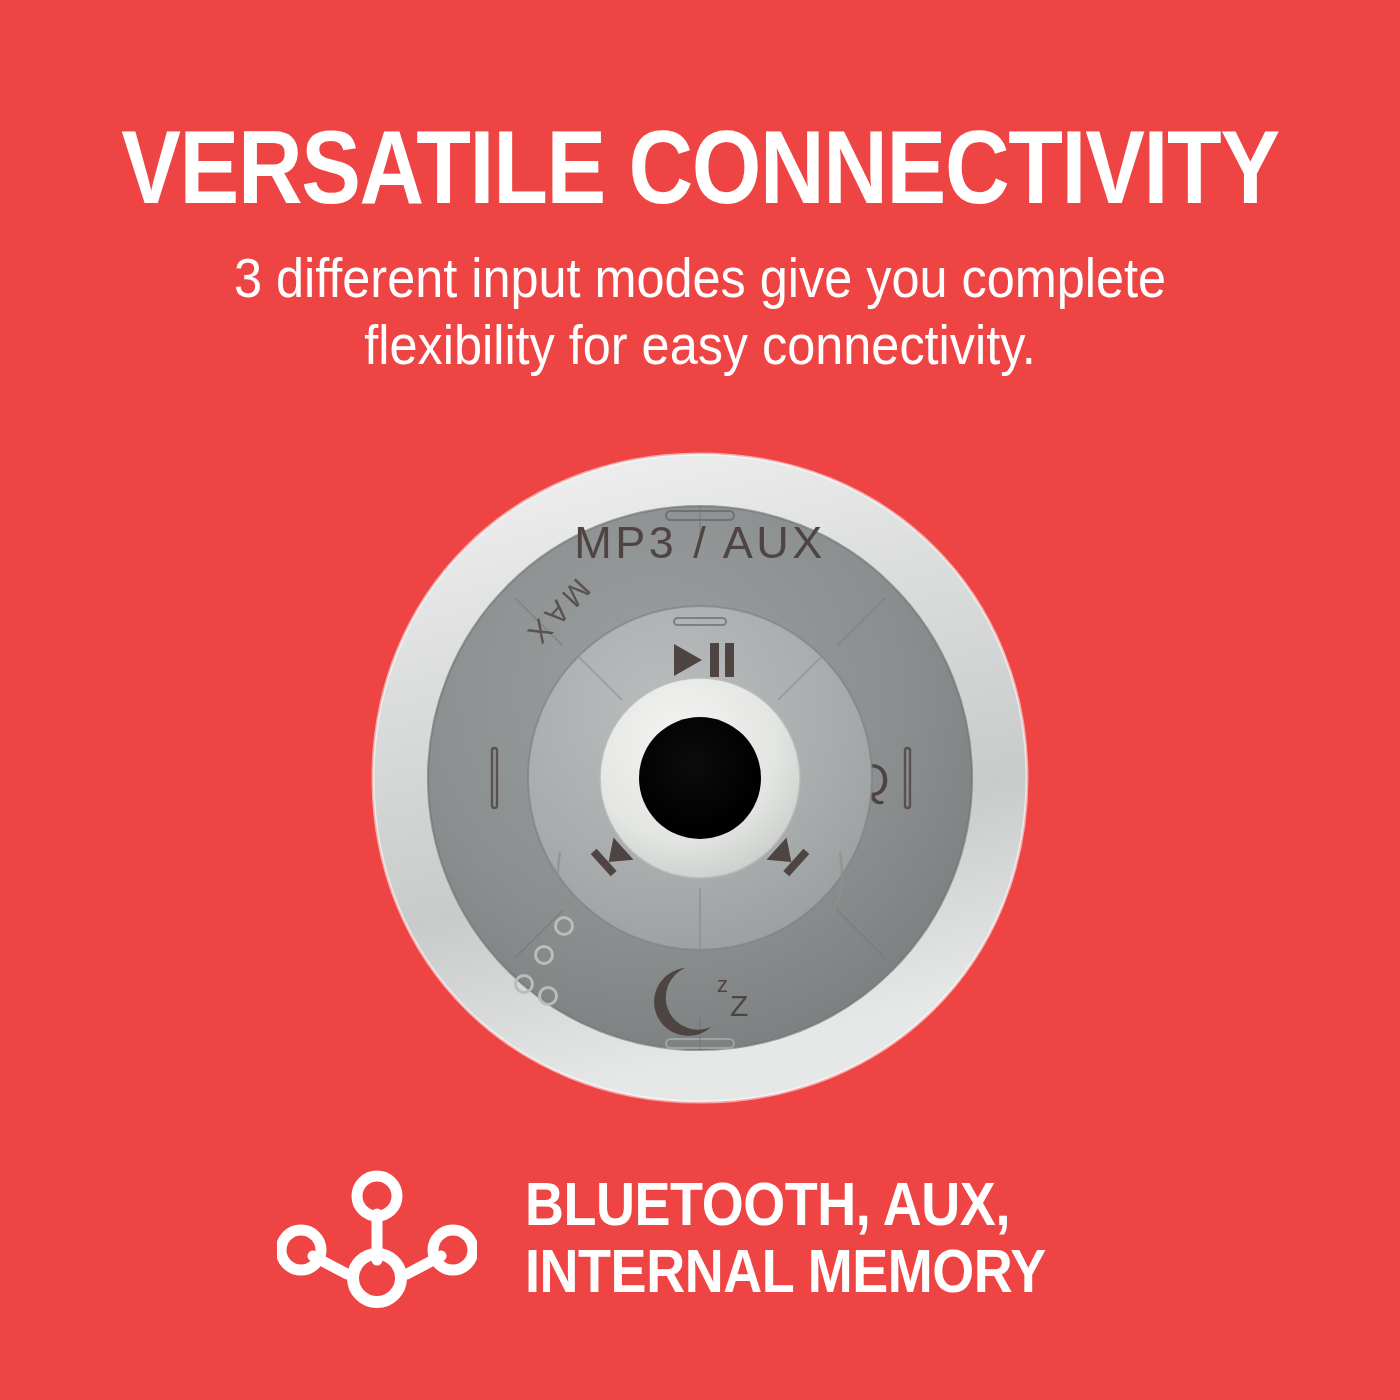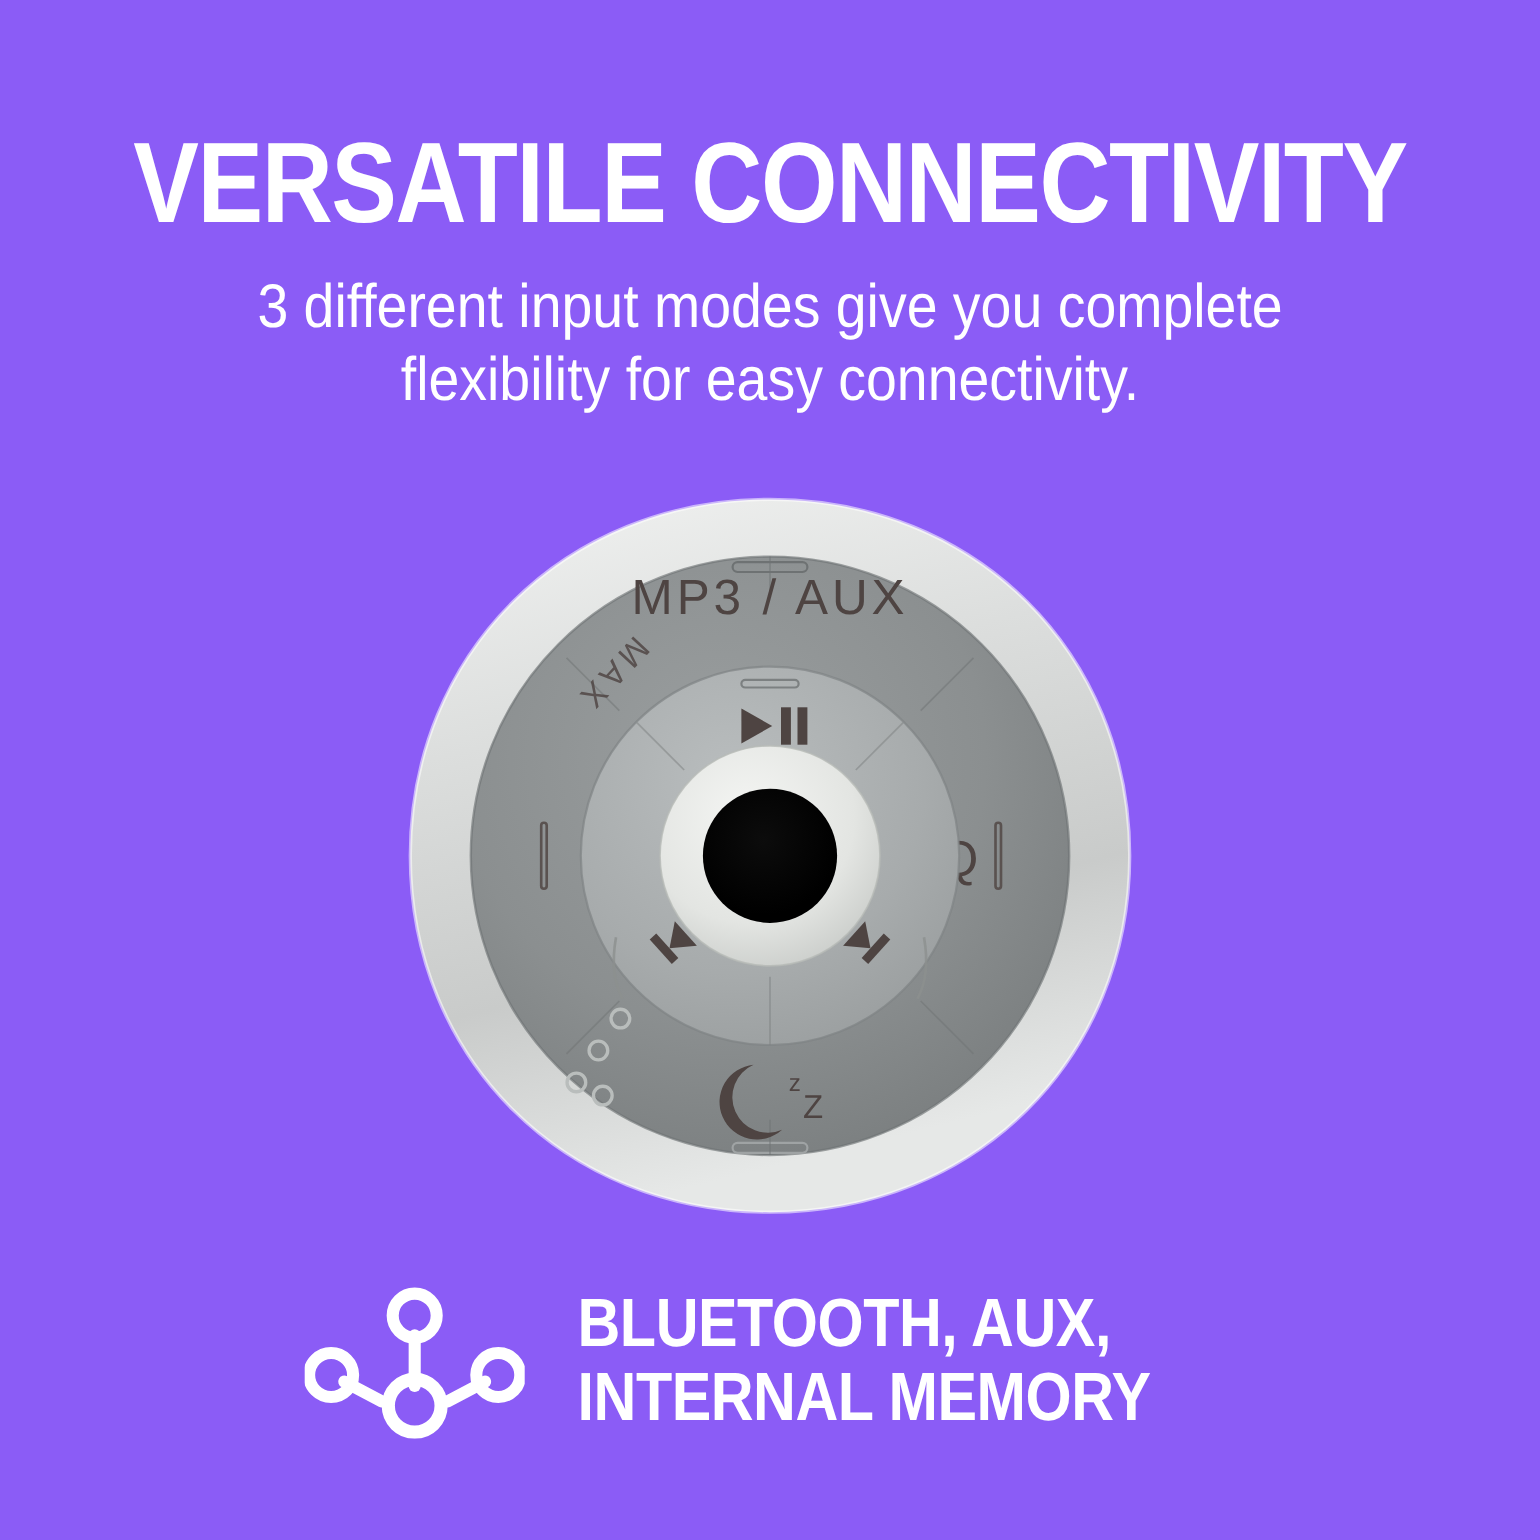--- a/index.html
+++ b/index.html
@@ -11,21 +11,21 @@
     width: 1400px;
     height: 1400px;
     overflow: hidden;
     font-family: "Liberation Sans", sans-serif;
     position: relative;
   }
 
   .card {
     position: absolute;
     inset: 0;
-    background: #8b5cf6;
+    background: #ef4444;
   }
 
   
   .headline-block {
     position: absolute;
     top: 118px;
     left: 0;
     width: 1400px;
     text-align: center;
   }

